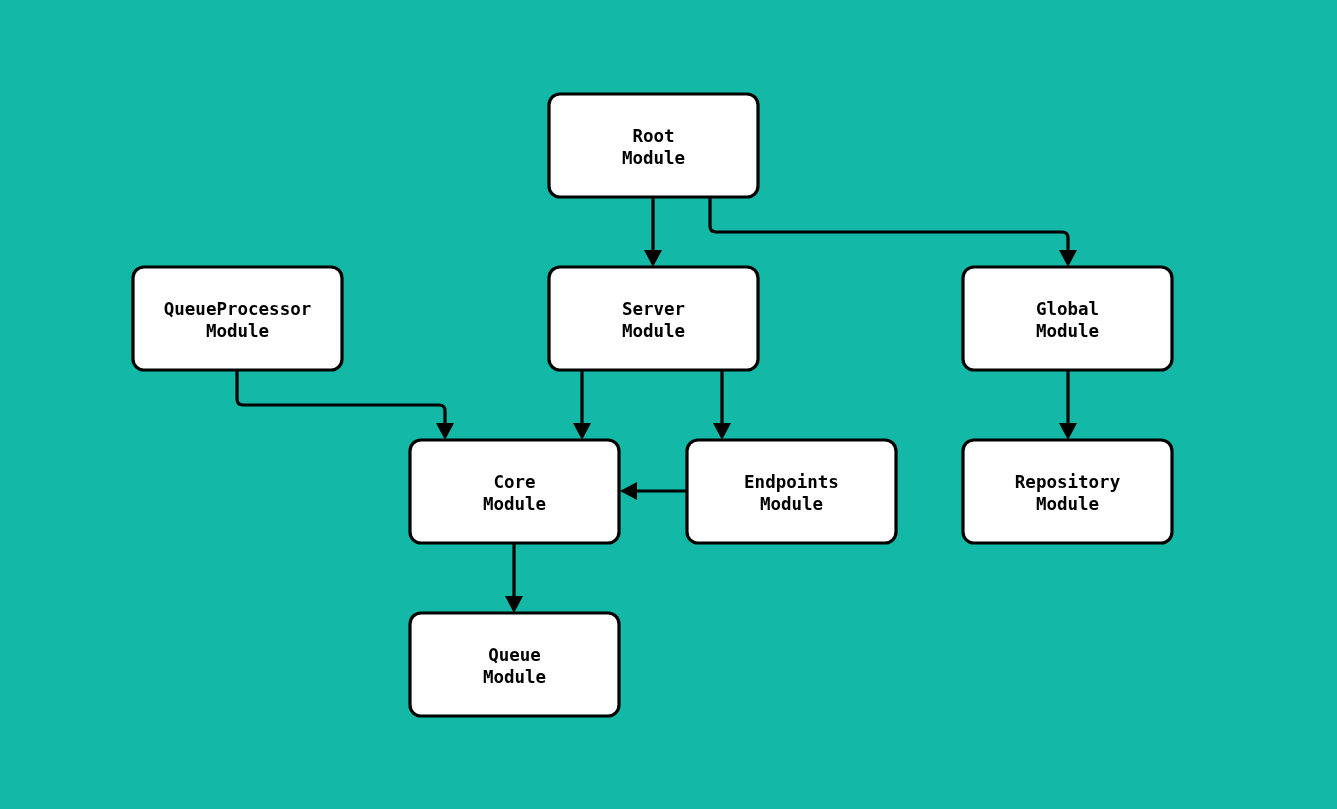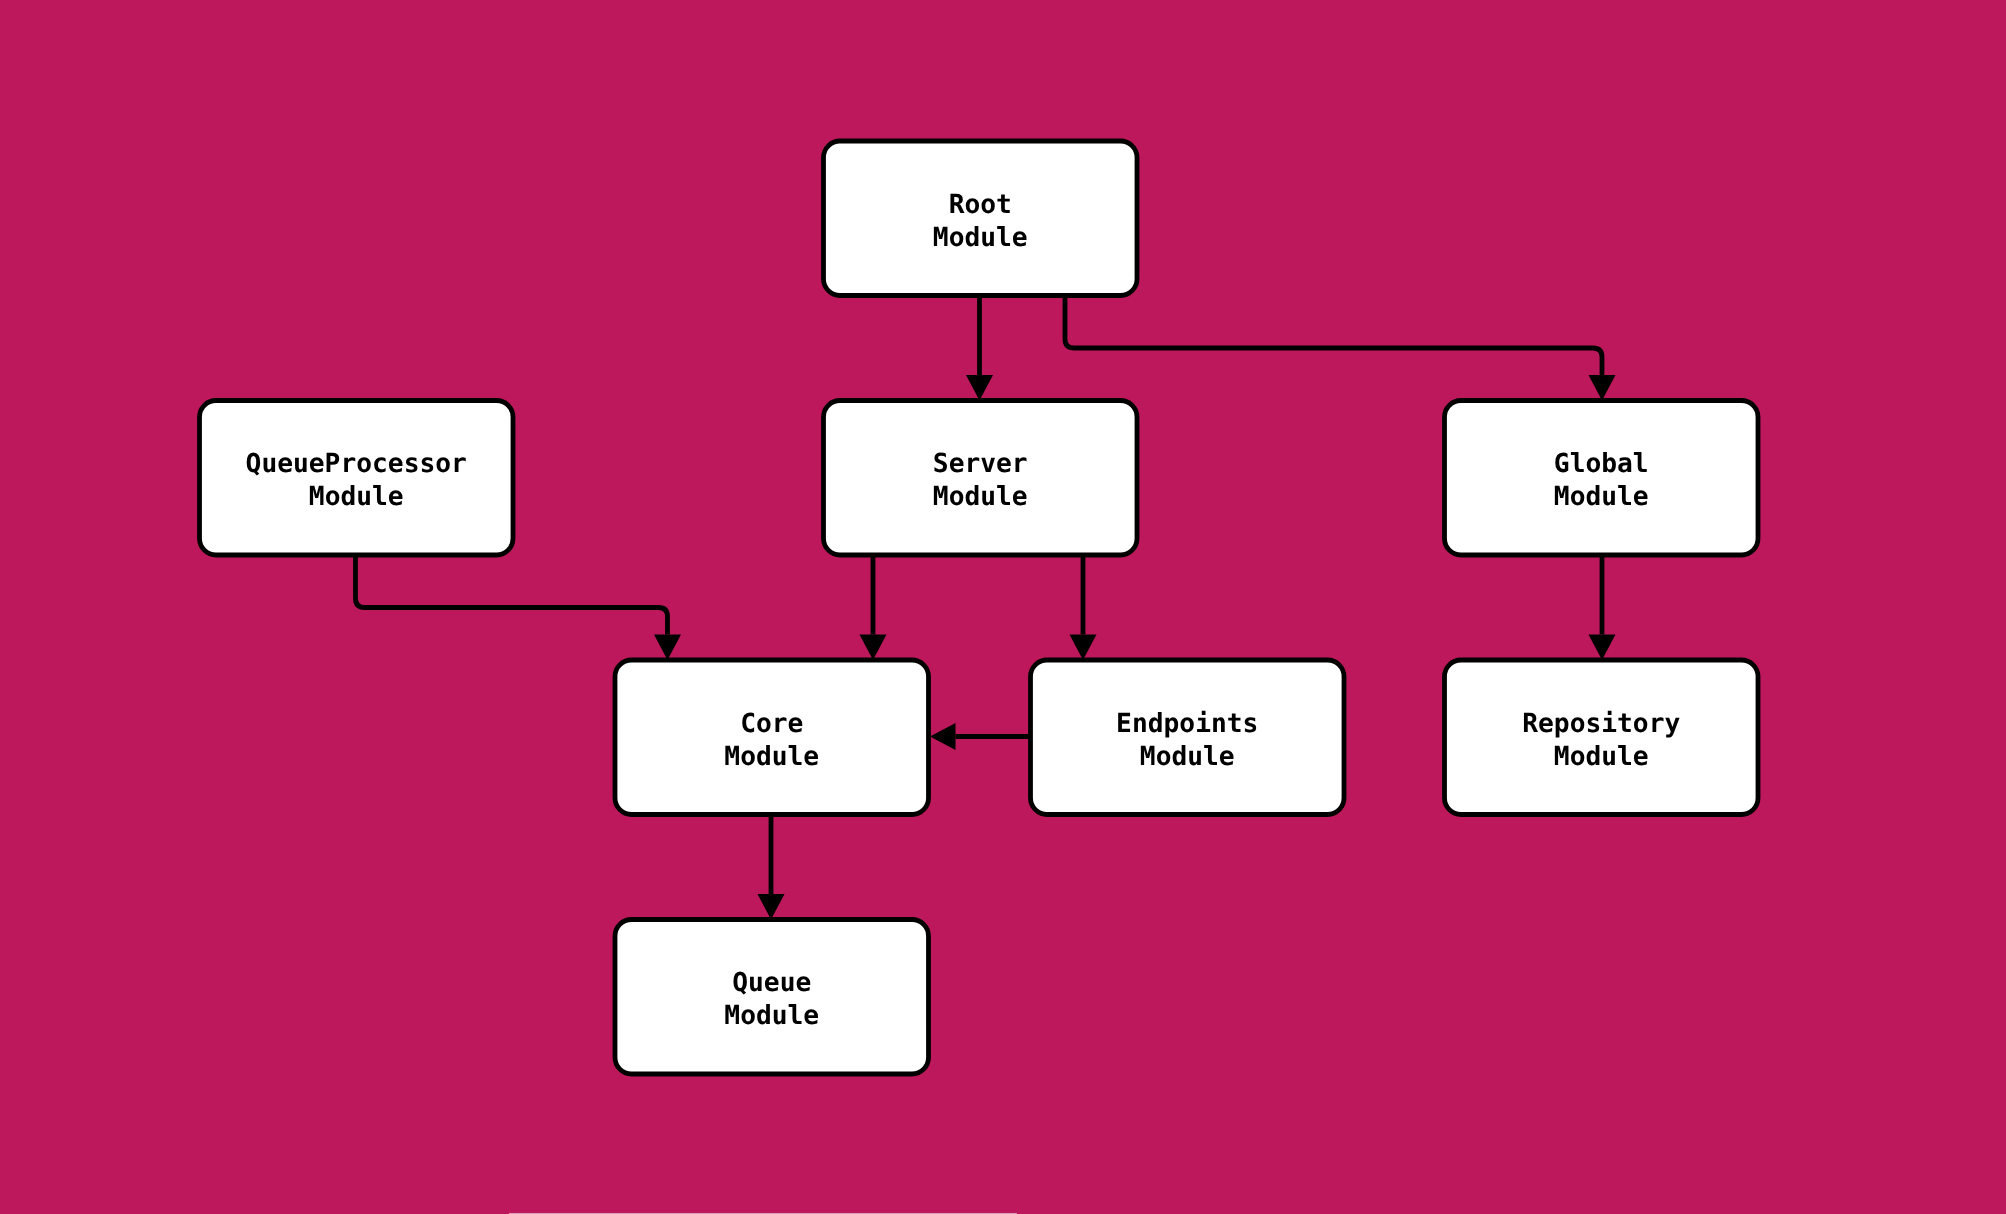--- a/index.html
+++ b/index.html
@@ -11,21 +11,21 @@
   body {
     width: 1337px;
     height: 809px;
     overflow: hidden;
     font-family: "DejaVu Sans Mono", "Liberation Mono", monospace;
   }
   #diagram-canvas {
     position: relative;
     width: 1337px;
     height: 809px;
-    background: #be185d;
+    background: #14b8a6;
   }
   svg.diagram-svg {
     position: absolute;
     top: 0;
     left: 0;
     width: 1337px;
     height: 809px;
     display: block;
   }
   .node-box {

